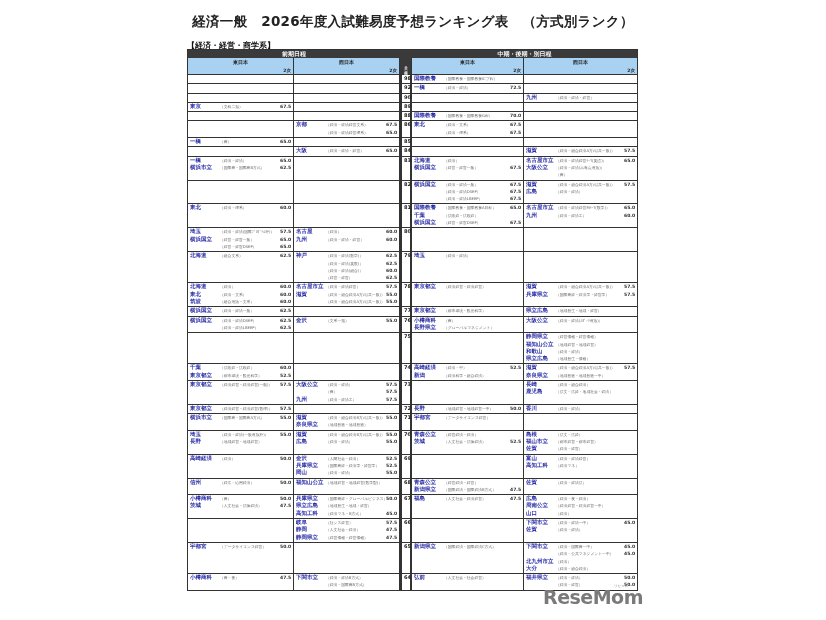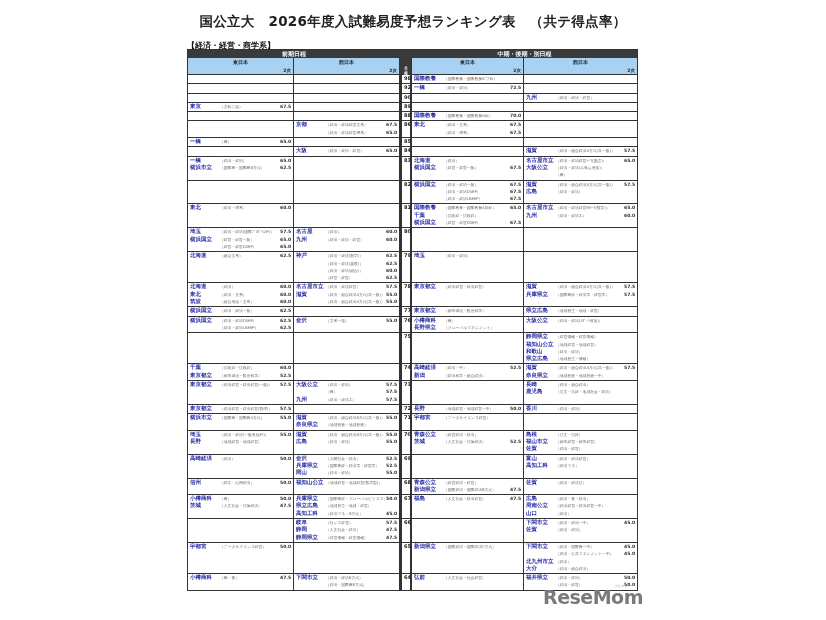--- a/index.html
+++ b/index.html
@@ -21,21 +21,21 @@
   .entry{display:flex;align-items:center;height:7.3px;white-space:nowrap;overflow:hidden;}
   .u{color:#2b2fa8;font-weight:bold;font-size:5.5px;width:30px;flex:none;}
   .d{color:#666;font-size:3.8px;flex:1;overflow:hidden;}
   .v{font-size:4.5px;font-weight:bold;color:#333;width:11px;text-align:right;flex:none;}
   .logo{position:absolute;left:543px;top:586px;font-size:19px;font-weight:bold;color:#7a7a7a;letter-spacing:-0.5px;font-family:"DejaVu Sans",sans-serif;}
   .logo-sub{position:absolute;left:614px;top:584px;font-size:3.5px;color:#888;}
 </style>
 </head>
 <body>
 
-<div class="title">国公立大　2026年度入試難易度予想ランキング表　（共テ得点率）</div>
+<div class="title">経済一般　2026年度入試難易度予想ランキング表　（方式別ランク）</div>
 <div class="section">【経済・経営・商学系】</div>
 
 <div class="tbl">
   <div class="hdr-row">
     <div class="hdr-half" style="width:212px">前期日程</div>
     <div class="hdr-half" style="width:12px"></div>
     <div class="hdr-half" style="width:225px">中期・後期・別日程</div>
   </div>
   <div class="sub-row">
     <div class="sub-cell" style="width:106px">

